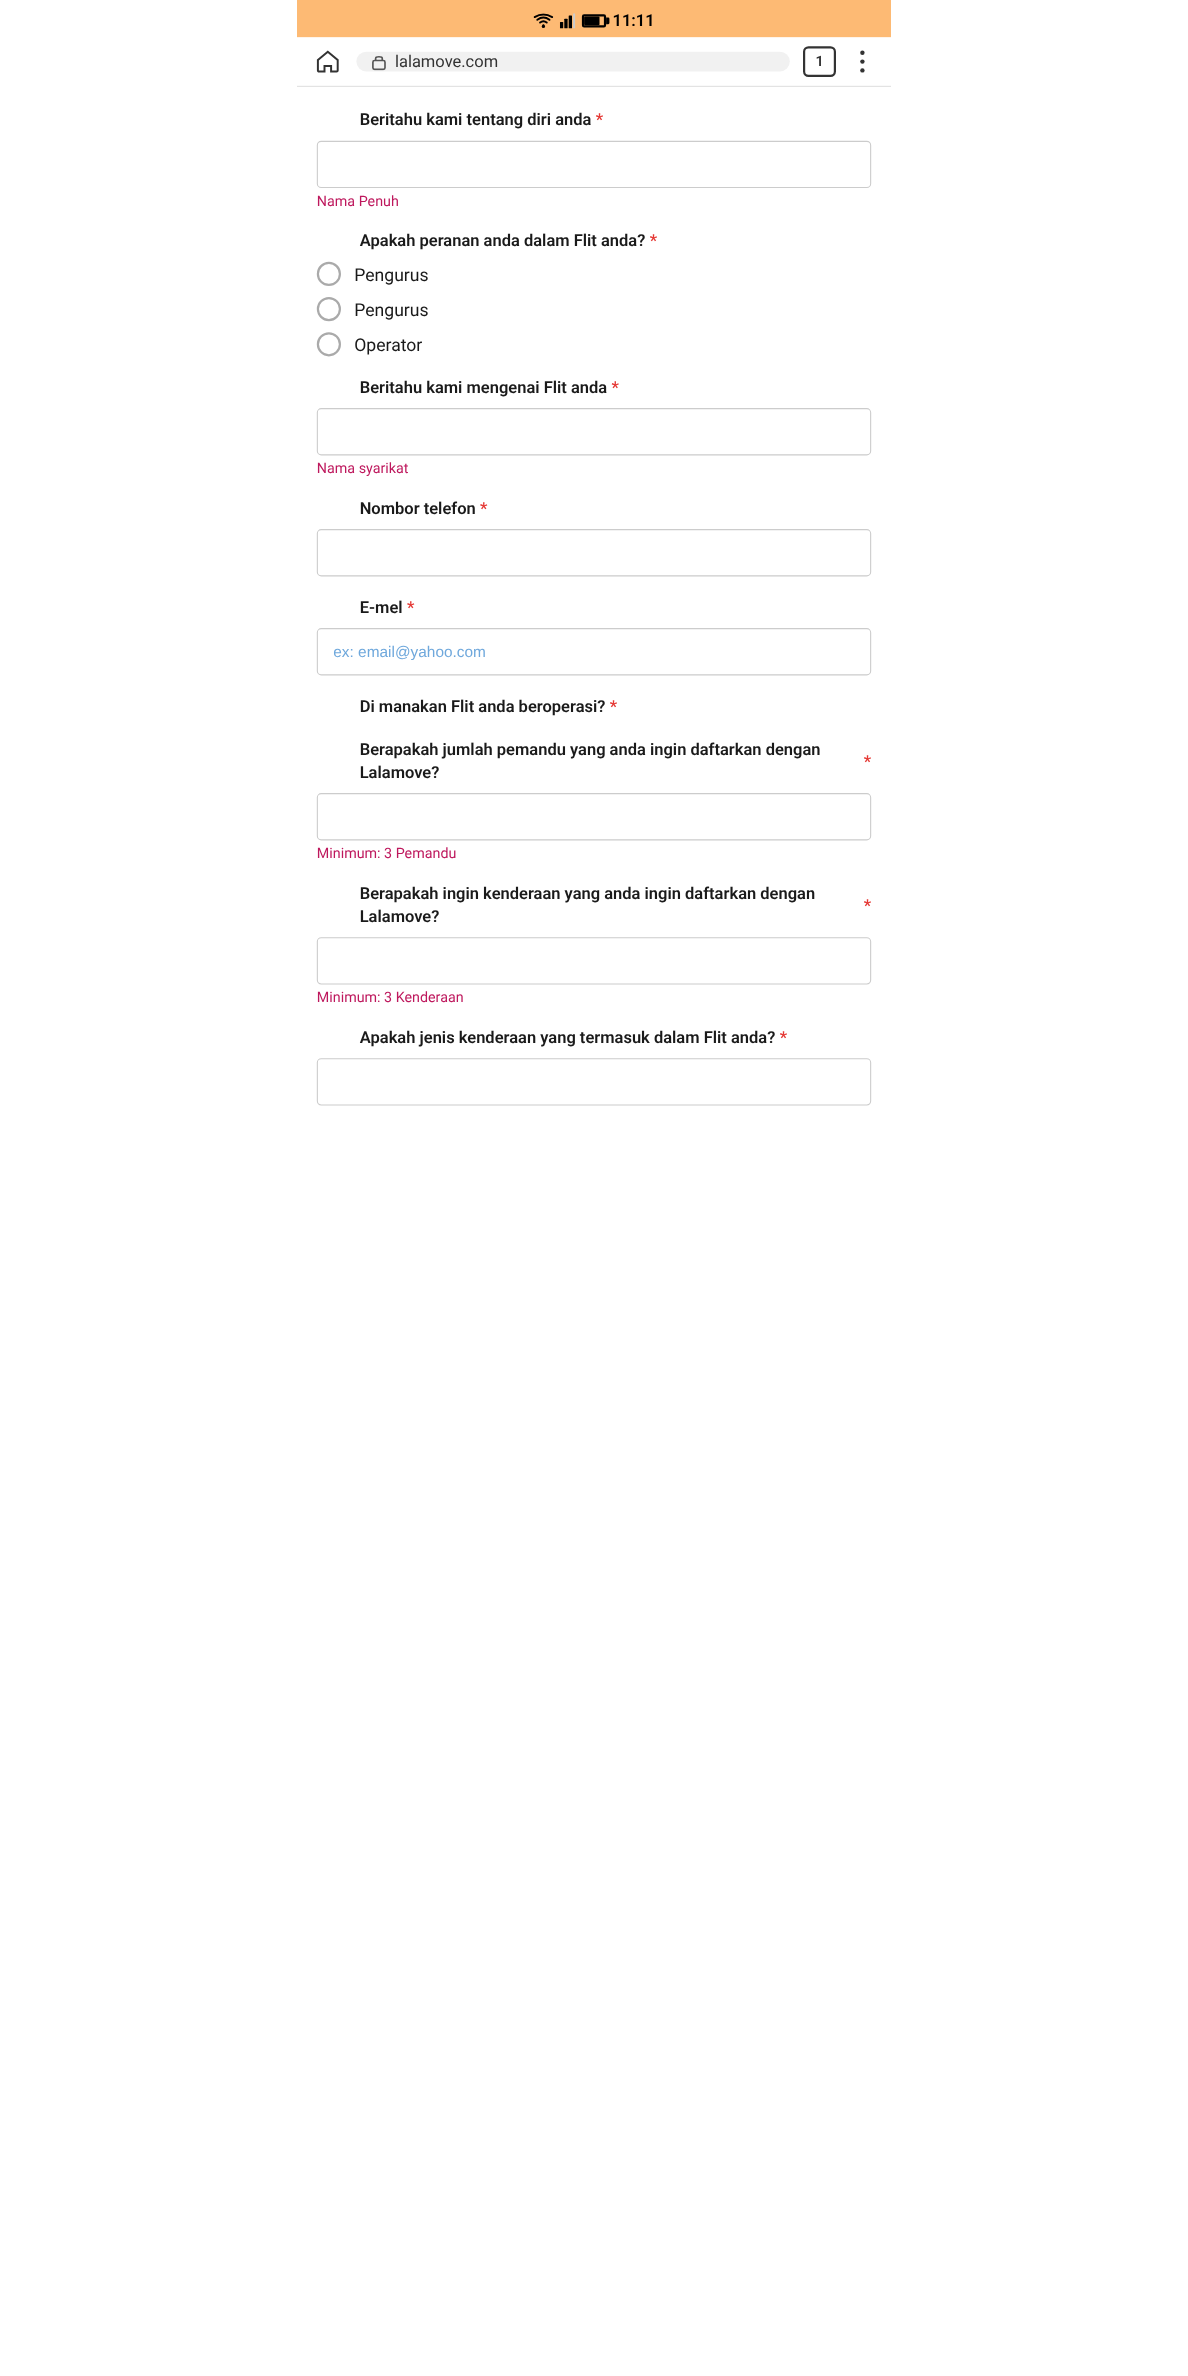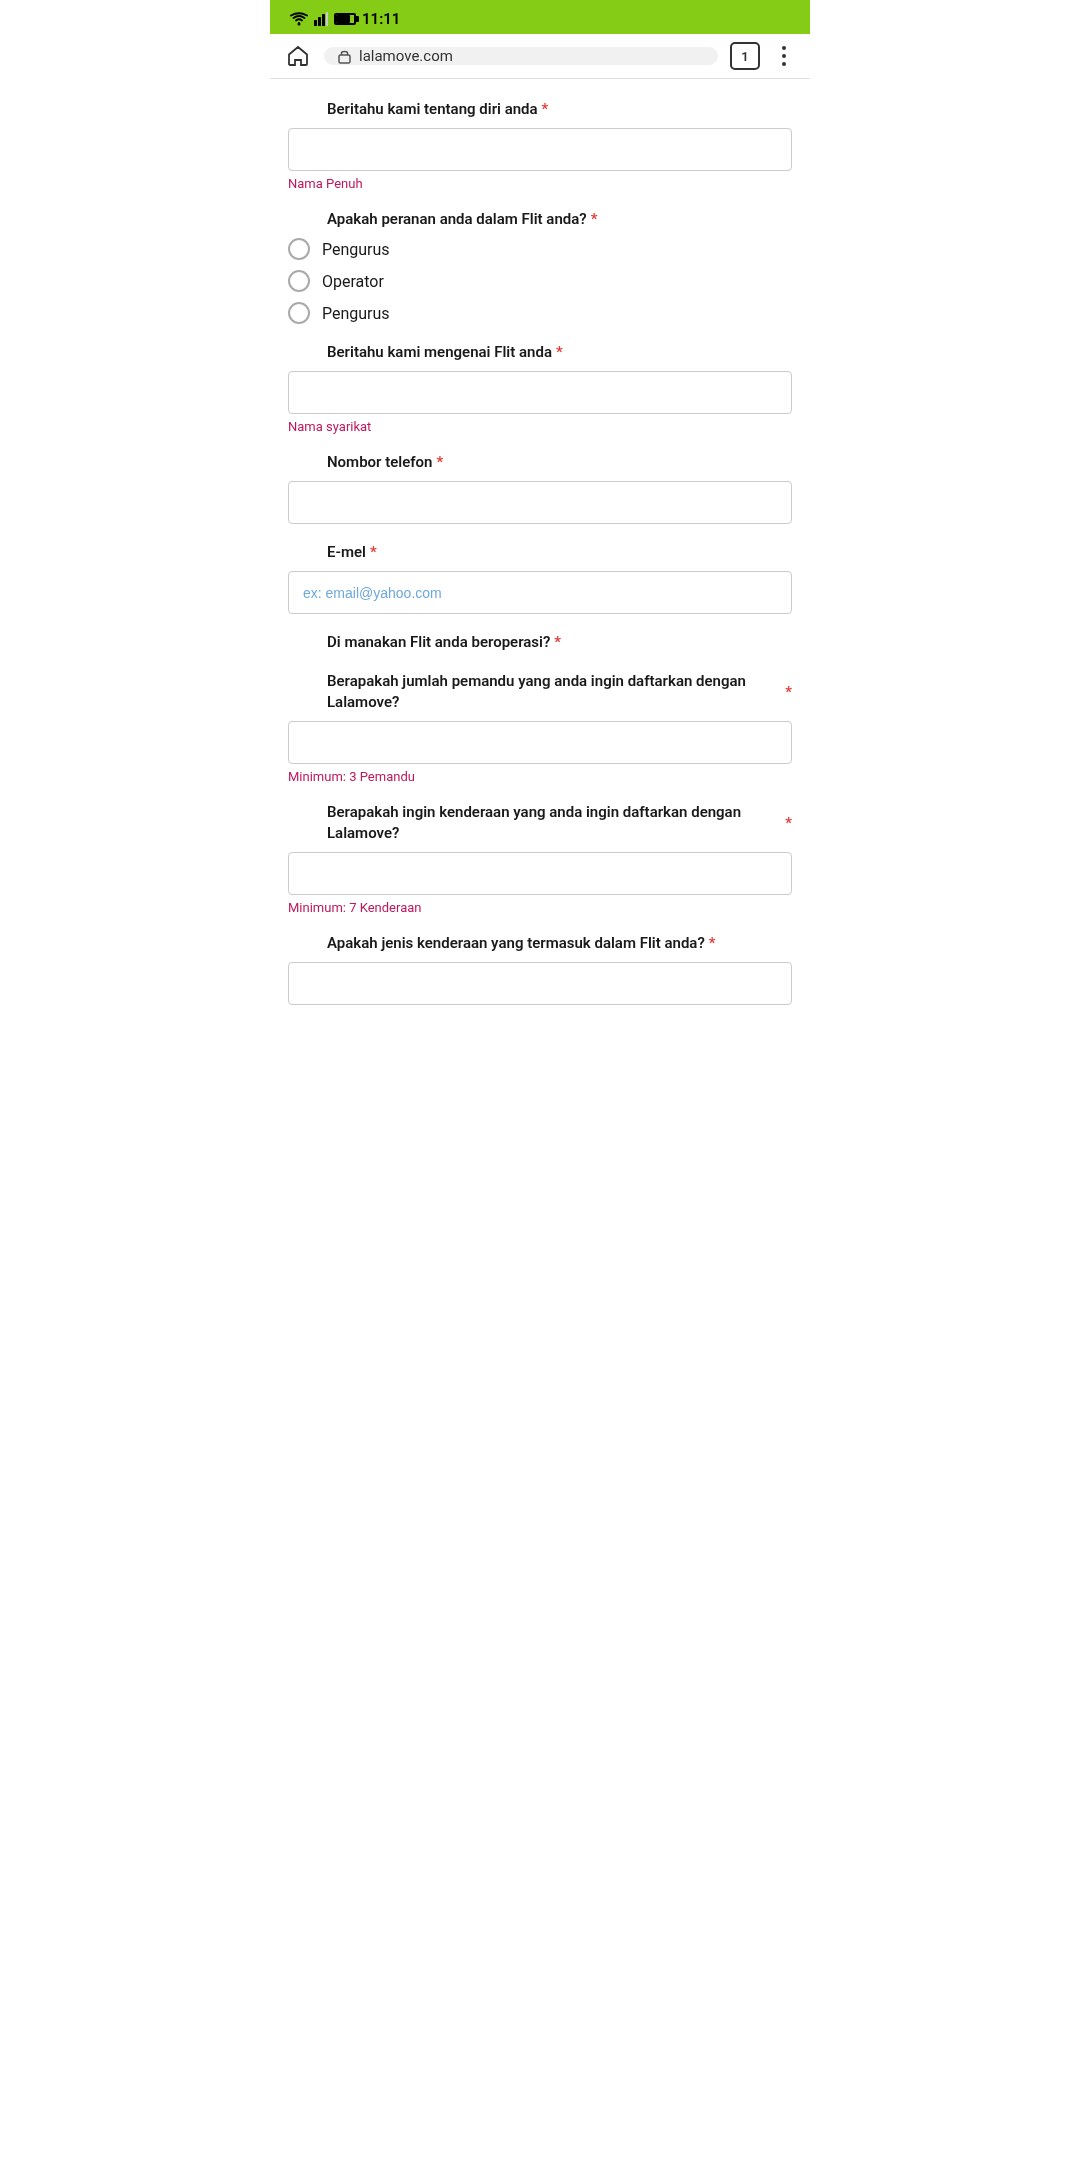--- a/index.html
+++ b/index.html
@@ -9,25 +9,25 @@
       font-family: -apple-system, BlinkMacSystemFont, 'Segoe UI', Roboto, sans-serif;
       background: #fff;
       width: 100%;
       max-width: 540px;
       margin: 0 auto;
     }
 
     
     .status-bar {
       display: flex;
-      justify-content: flex-start;
+      justify-content: center;
       align-items: center;
       padding: 10px 20px 6px;
       gap: 8px;
-      background: #84cc16;
+      background: #fdba74;
     }
     .status-icons {
       display: flex;
       align-items: center;
       gap: 6px;
     }
     .status-time {
       font-size: 15px;
       font-weight: 600;
       color: #000;
@@ -274,25 +274,25 @@
       <span>Apakah peranan anda dalam Flit anda?</span>
       <span class="required-star">*</span>
     </div>
     <div class="radio-group">
       <label class="radio-item">
         <div class="radio-circle"></div>
         <span class="radio-label">Pengurus</span>
       </label>
       <label class="radio-item">
         <div class="radio-circle"></div>
-        <span class="radio-label">Operator</span>
+        <span class="radio-label">Pengurus</span>
       </label>
       <label class="radio-item">
         <div class="radio-circle"></div>
-        <span class="radio-label">Pengurus</span>
+        <span class="radio-label">Operator</span>
       </label>
     </div>
   </div>
 
   <div class="form-section">
     <div class="field-label">
       <span>Beritahu kami mengenai Flit anda</span>
       <span class="required-star">*</span>
     </div>
     <input type="text" class="text-input" value="" style="">
@@ -330,21 +330,21 @@
     <input type="number" class="text-input" value="" style="">
     <div class="field-hint">Minimum: 3 Pemandu</div>
   </div>
 
   <div class="form-section">
     <div class="field-label">
       <span>Berapakah ingin kenderaan yang anda ingin daftarkan dengan Lalamove?</span>
       <span class="required-star">*</span>
     </div>
     <input type="number" class="text-input" value="" style="">
-    <div class="field-hint">Minimum: 7 Kenderaan</div>
+    <div class="field-hint">Minimum: 3 Kenderaan</div>
   </div>
 
   <div class="form-section">
     <div class="field-label">
       <span>Apakah jenis kenderaan yang termasuk dalam Flit anda?</span>
       <span class="required-star">*</span>
     </div>
     <input type="text" class="text-input" value="" style="">
   </div>
 

